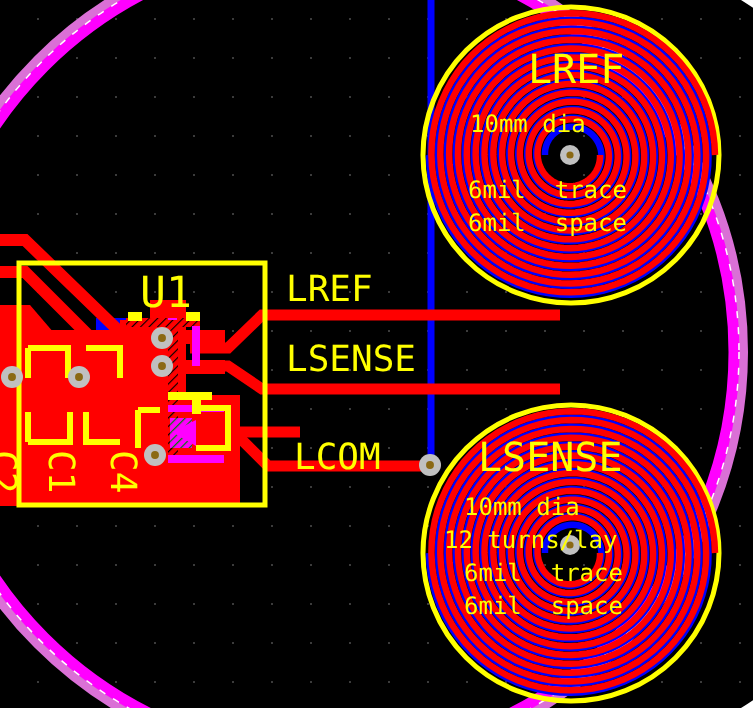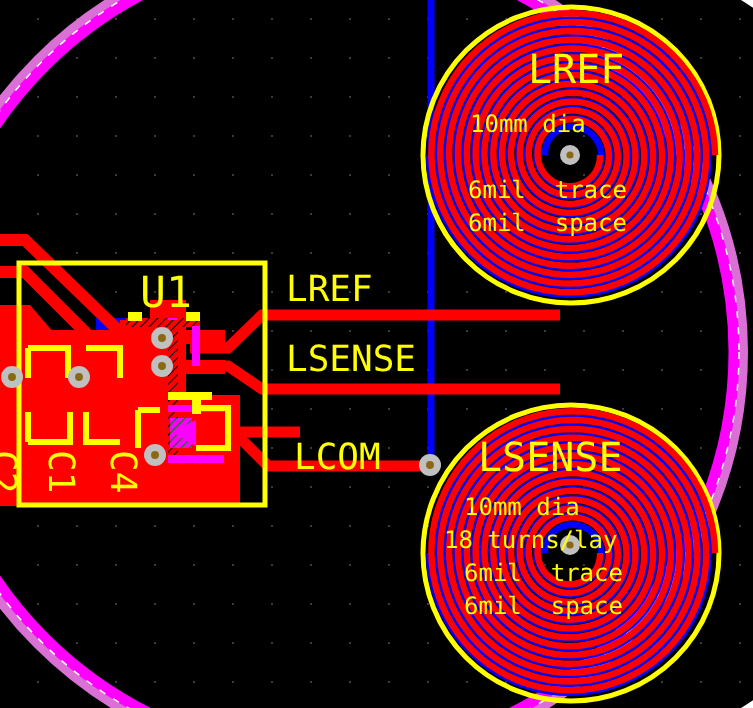--- a/index.html
+++ b/index.html
@@ -191,17 +191,17 @@
   <div class="silk-text refdes-rot" style="left:78px;top:450px;transform:rotate(90deg);">C1</div>
   <div class="silk-text refdes-rot" style="left:140px;top:450px;transform:rotate(90deg);">C4</div>
 
   <div class="silk-text coil-title" style="left:528px;top:50px;font-size:40px;">LREF</div>
   <div class="silk-text coil-spec" style="left:470px;top:112px;">10mm dia</div>
   <div class="silk-text coil-spec" style="left:468px;top:178px;">6mil  trace</div>
   <div class="silk-text coil-spec" style="left:468px;top:211px;">6mil  space</div>
 
   <div class="silk-text coil-title" style="left:478px;top:438px;font-size:40px;">LSENSE</div>
   <div class="silk-text coil-spec" style="left:464px;top:495px;">10mm dia</div>
-  <div class="silk-text coil-spec" style="left:444px;top:528px;">18 turns/lay</div>
+  <div class="silk-text coil-spec" style="left:444px;top:528px;">12 turns/lay</div>
   <div class="silk-text coil-spec" style="left:464px;top:561px;">6mil  trace</div>
   <div class="silk-text coil-spec" style="left:464px;top:594px;">6mil  space</div>
 
 </div>
 
 </body></html>

